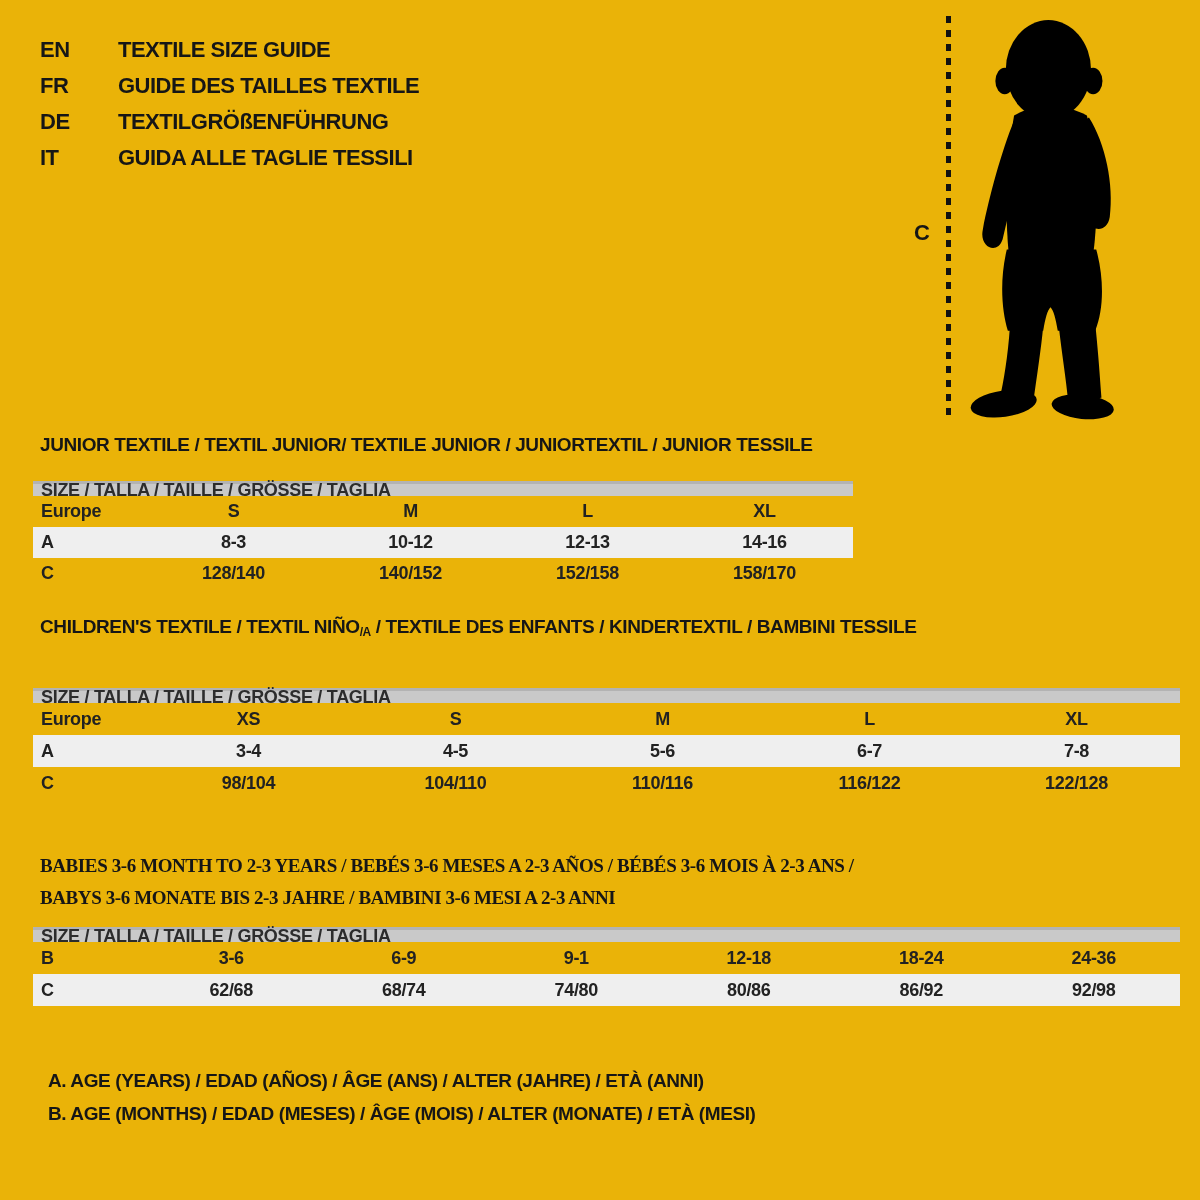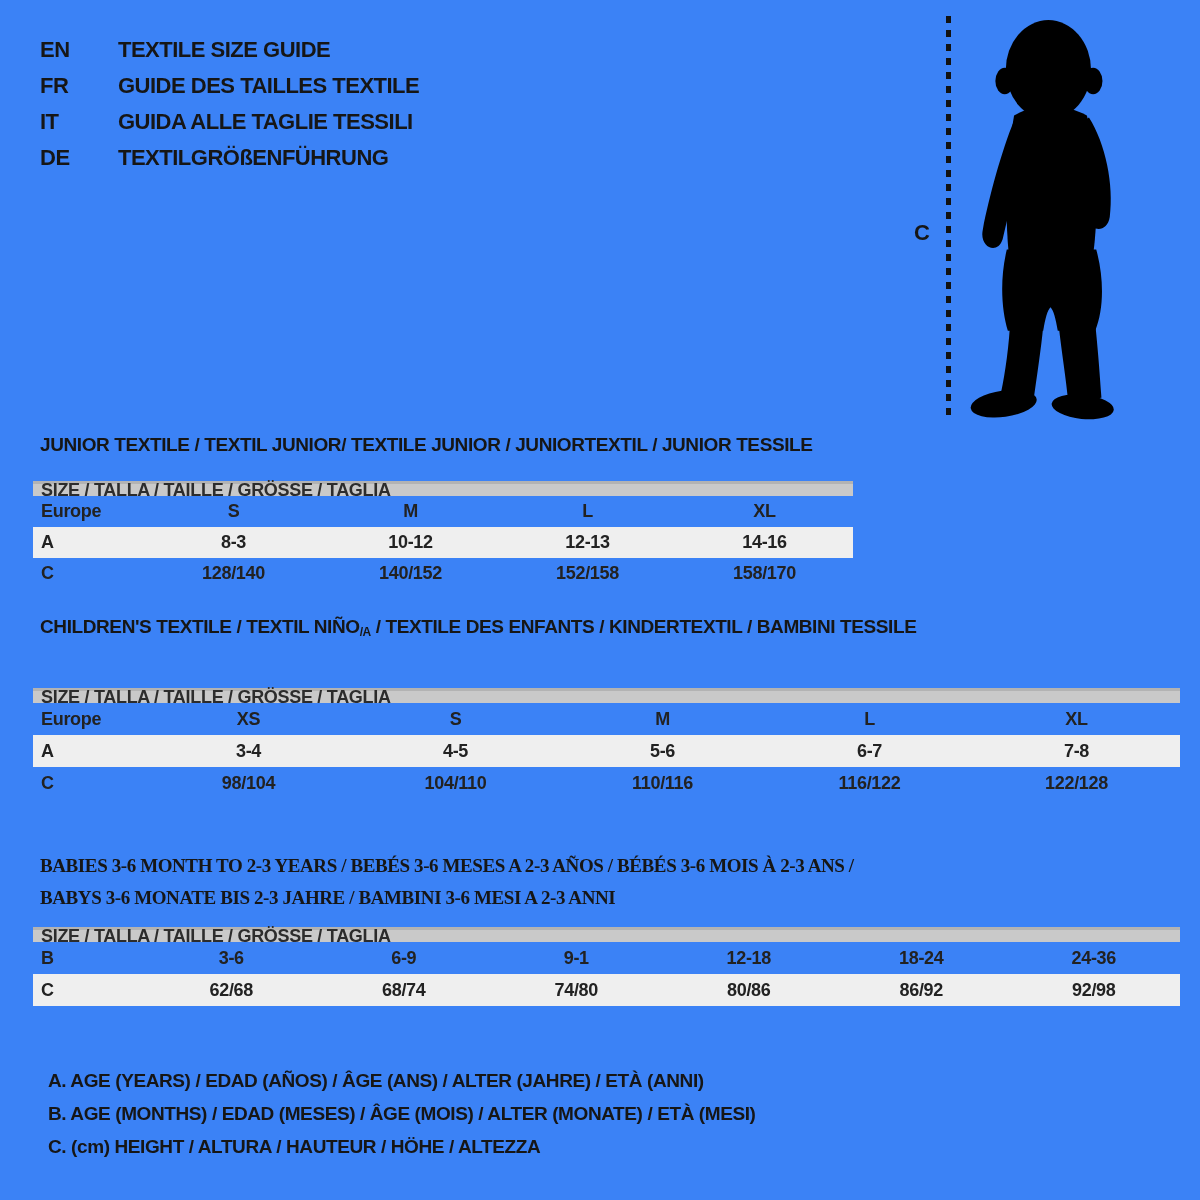--- a/index.html
+++ b/index.html
@@ -1,18 +1,18 @@
 <!DOCTYPE html>
 <html><head>
 <meta charset="utf-8">
 <style>
   * { margin:0; padding:0; box-sizing:border-box; }
   html,body { background:#fff; }
   .page {
-    position:relative; width:1200px; height:1200px; background:#3b82f6;
+    position:relative; width:1200px; height:1200px; background:#eab308;
     font-family:"Liberation Sans", sans-serif; color:#161616; overflow:hidden;
     font-weight:700;
   }
 
   
   .lang-block { position:absolute; left:40px; top:32px; }
   .lang-row { display:flex; height:36px; align-items:center; font-size:22px; letter-spacing:-0.5px; }
   .lang-code { width:78px; }
 
   
@@ -53,26 +53,26 @@
   <div class="lang-block">
     <div class="lang-row">
       <span class="lang-code">EN</span>
       <span class="lang-title">TEXTILE SIZE GUIDE</span>
     </div>
     <div class="lang-row">
       <span class="lang-code">FR</span>
       <span class="lang-title">GUIDE DES TAILLES TEXTILE</span>
     </div>
     <div class="lang-row">
+      <span class="lang-code">DE</span>
+      <span class="lang-title">TEXTILGRÖßENFÜHRUNG</span>
+    </div>
+    <div class="lang-row">
       <span class="lang-code">IT</span>
       <span class="lang-title">GUIDA ALLE TAGLIE TESSILI</span>
-    </div>
-    <div class="lang-row">
-      <span class="lang-code">DE</span>
-      <span class="lang-title">TEXTILGRÖßENFÜHRUNG</span>
     </div>
   </div>
 
   <span class="measure-label">C</span>
   <div class="measure-line"></div>
   <svg class="baby-figure" viewBox="0 0 175 400" preserveAspectRatio="none">
     <g fill="#000000">
       <ellipse cx="85" cy="55" rx="41" ry="49"></ellipse>
       <ellipse cx="43" cy="66" rx="9" ry="13"></ellipse>
       <ellipse cx="128" cy="66" rx="9" ry="13"></ellipse>
@@ -164,16 +164,15 @@
       <span class="tcell">74/80</span>
       <span class="tcell">80/86</span>
       <span class="tcell">86/92</span>
       <span class="tcell">92/98</span>
     </div>
   </div>
 
   <div class="legend">
     <div class="legend-line">A. AGE (YEARS) / EDAD (AÑOS) / ÂGE (ANS) / ALTER (JAHRE) / ETÀ (ANNI)</div>
     <div class="legend-line">B. AGE (MONTHS) / EDAD (MESES) / ÂGE (MOIS) / ALTER (MONATE) / ETÀ (MESI)</div>
-    <div class="legend-line">C. (cm) HEIGHT / ALTURA / HAUTEUR / HÖHE / ALTEZZA</div>
   </div>
 
 </div>
 
 </body></html>

